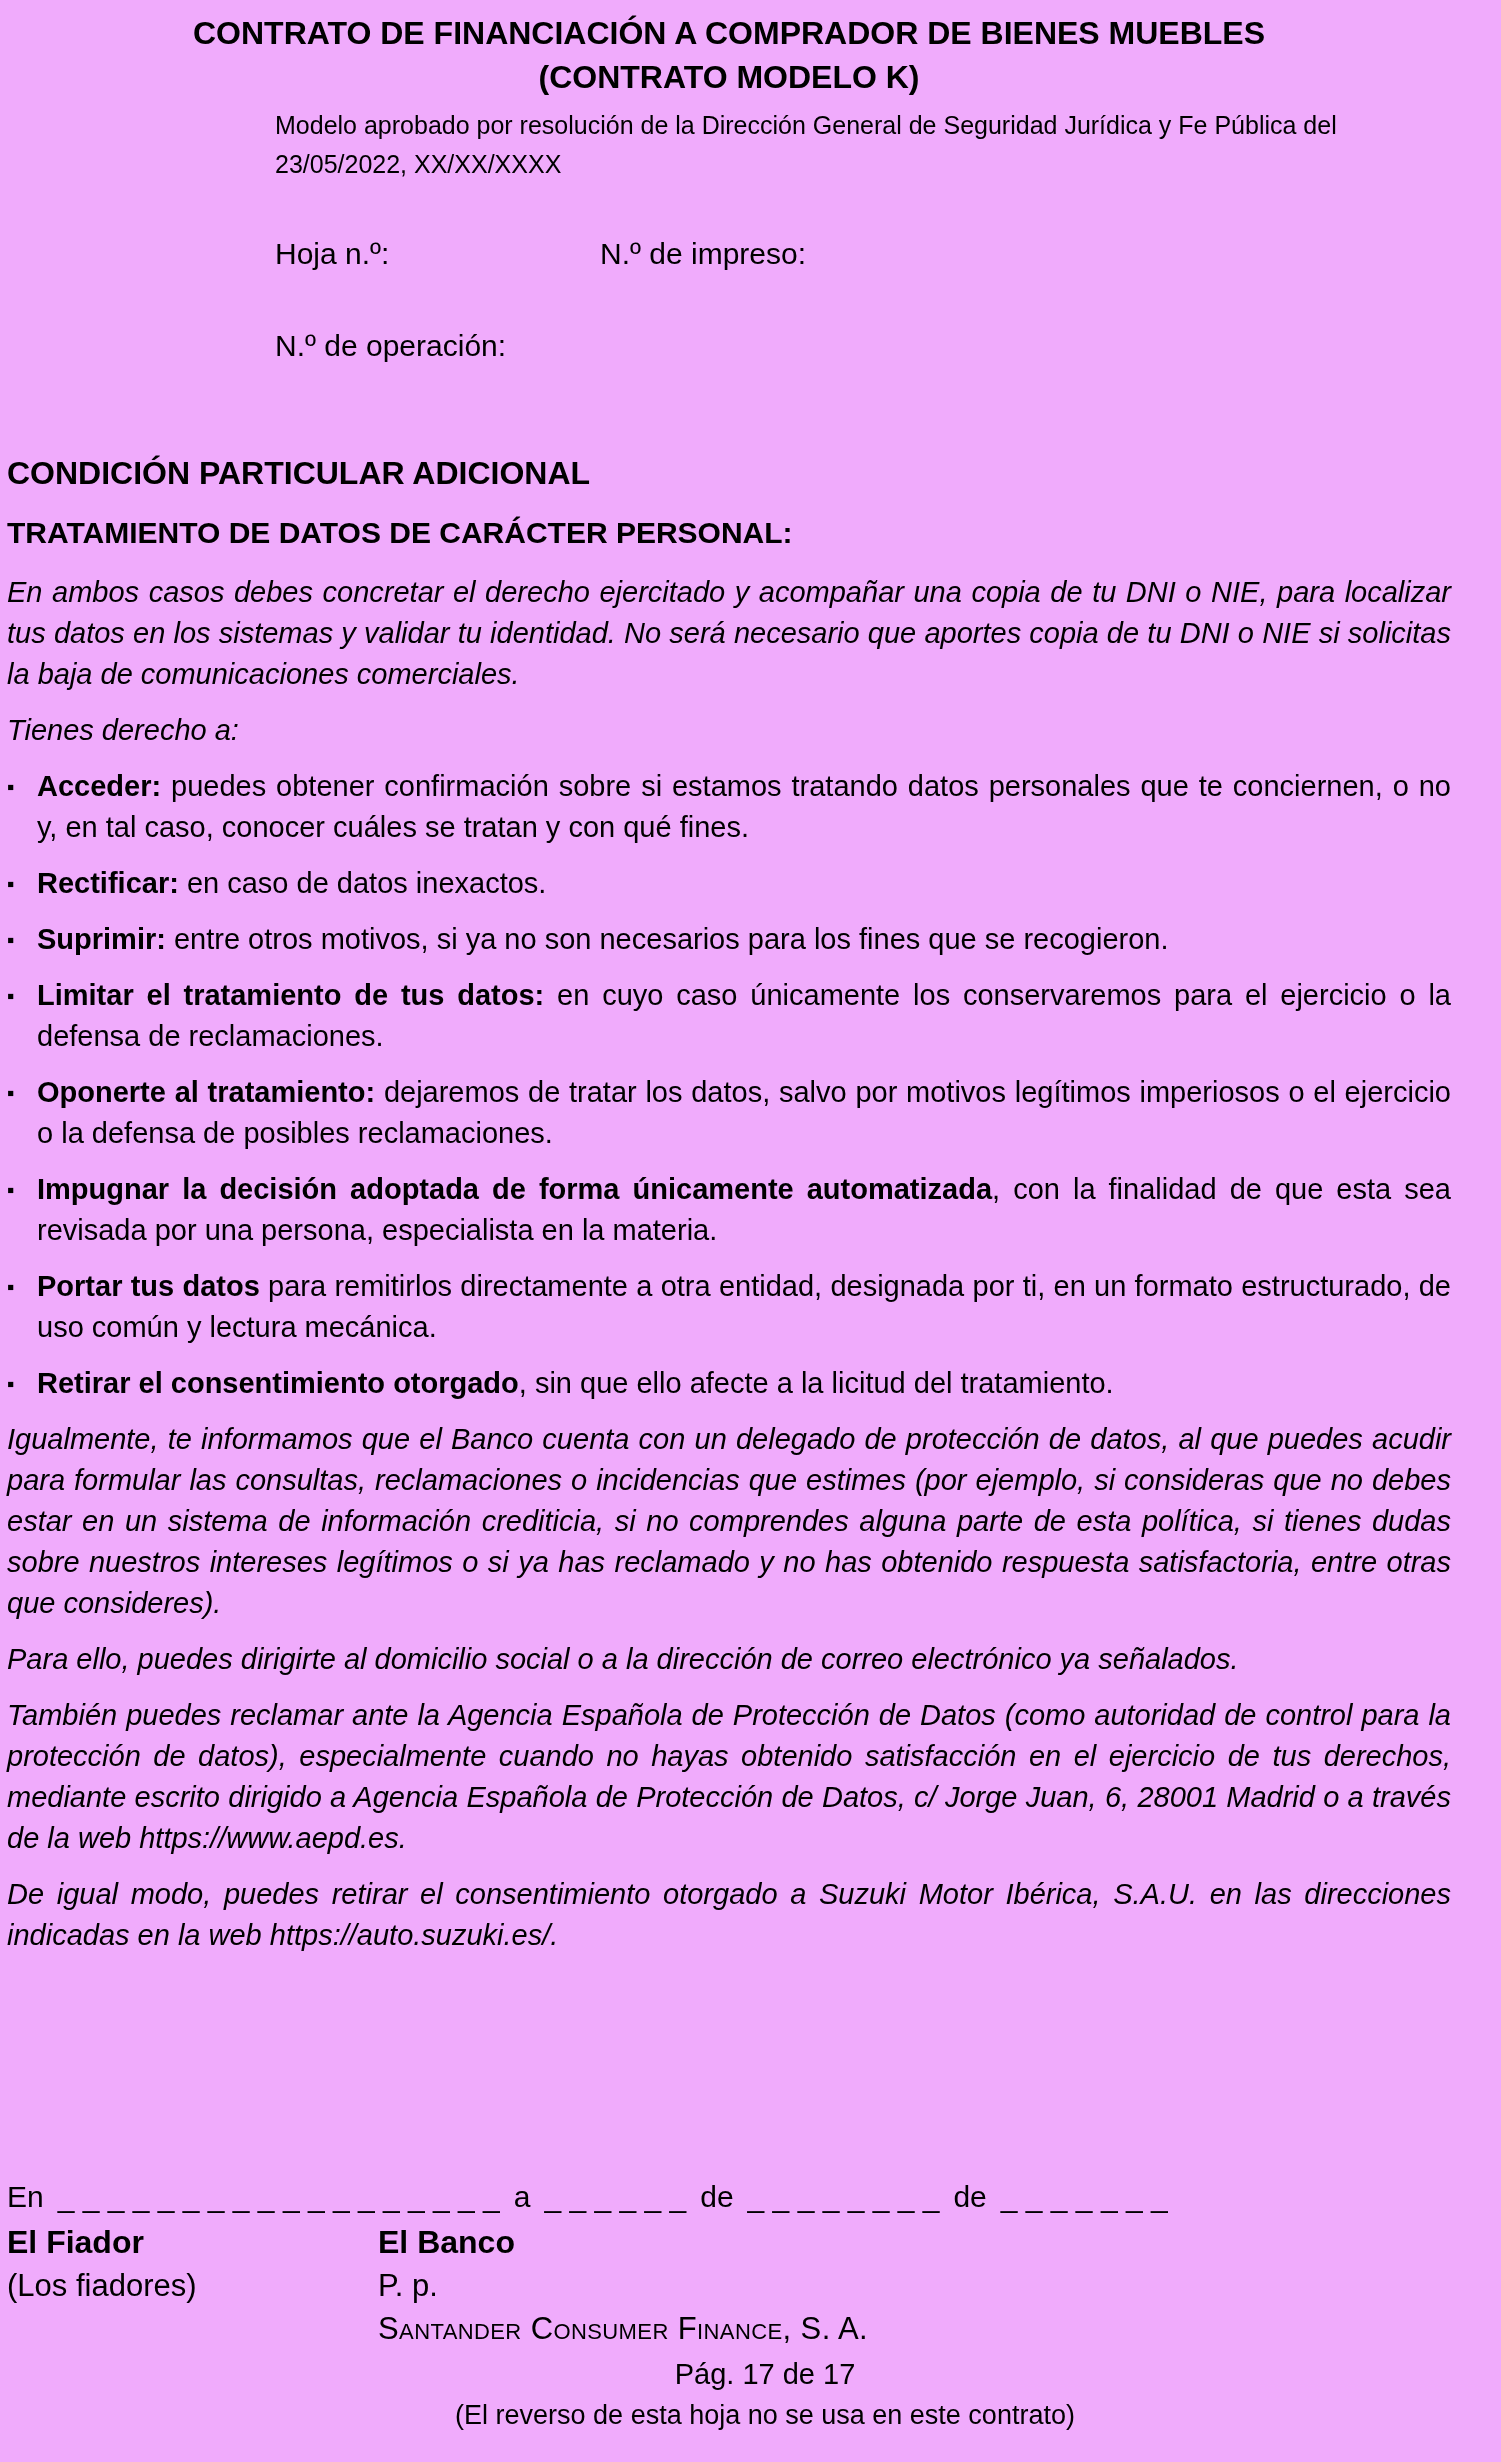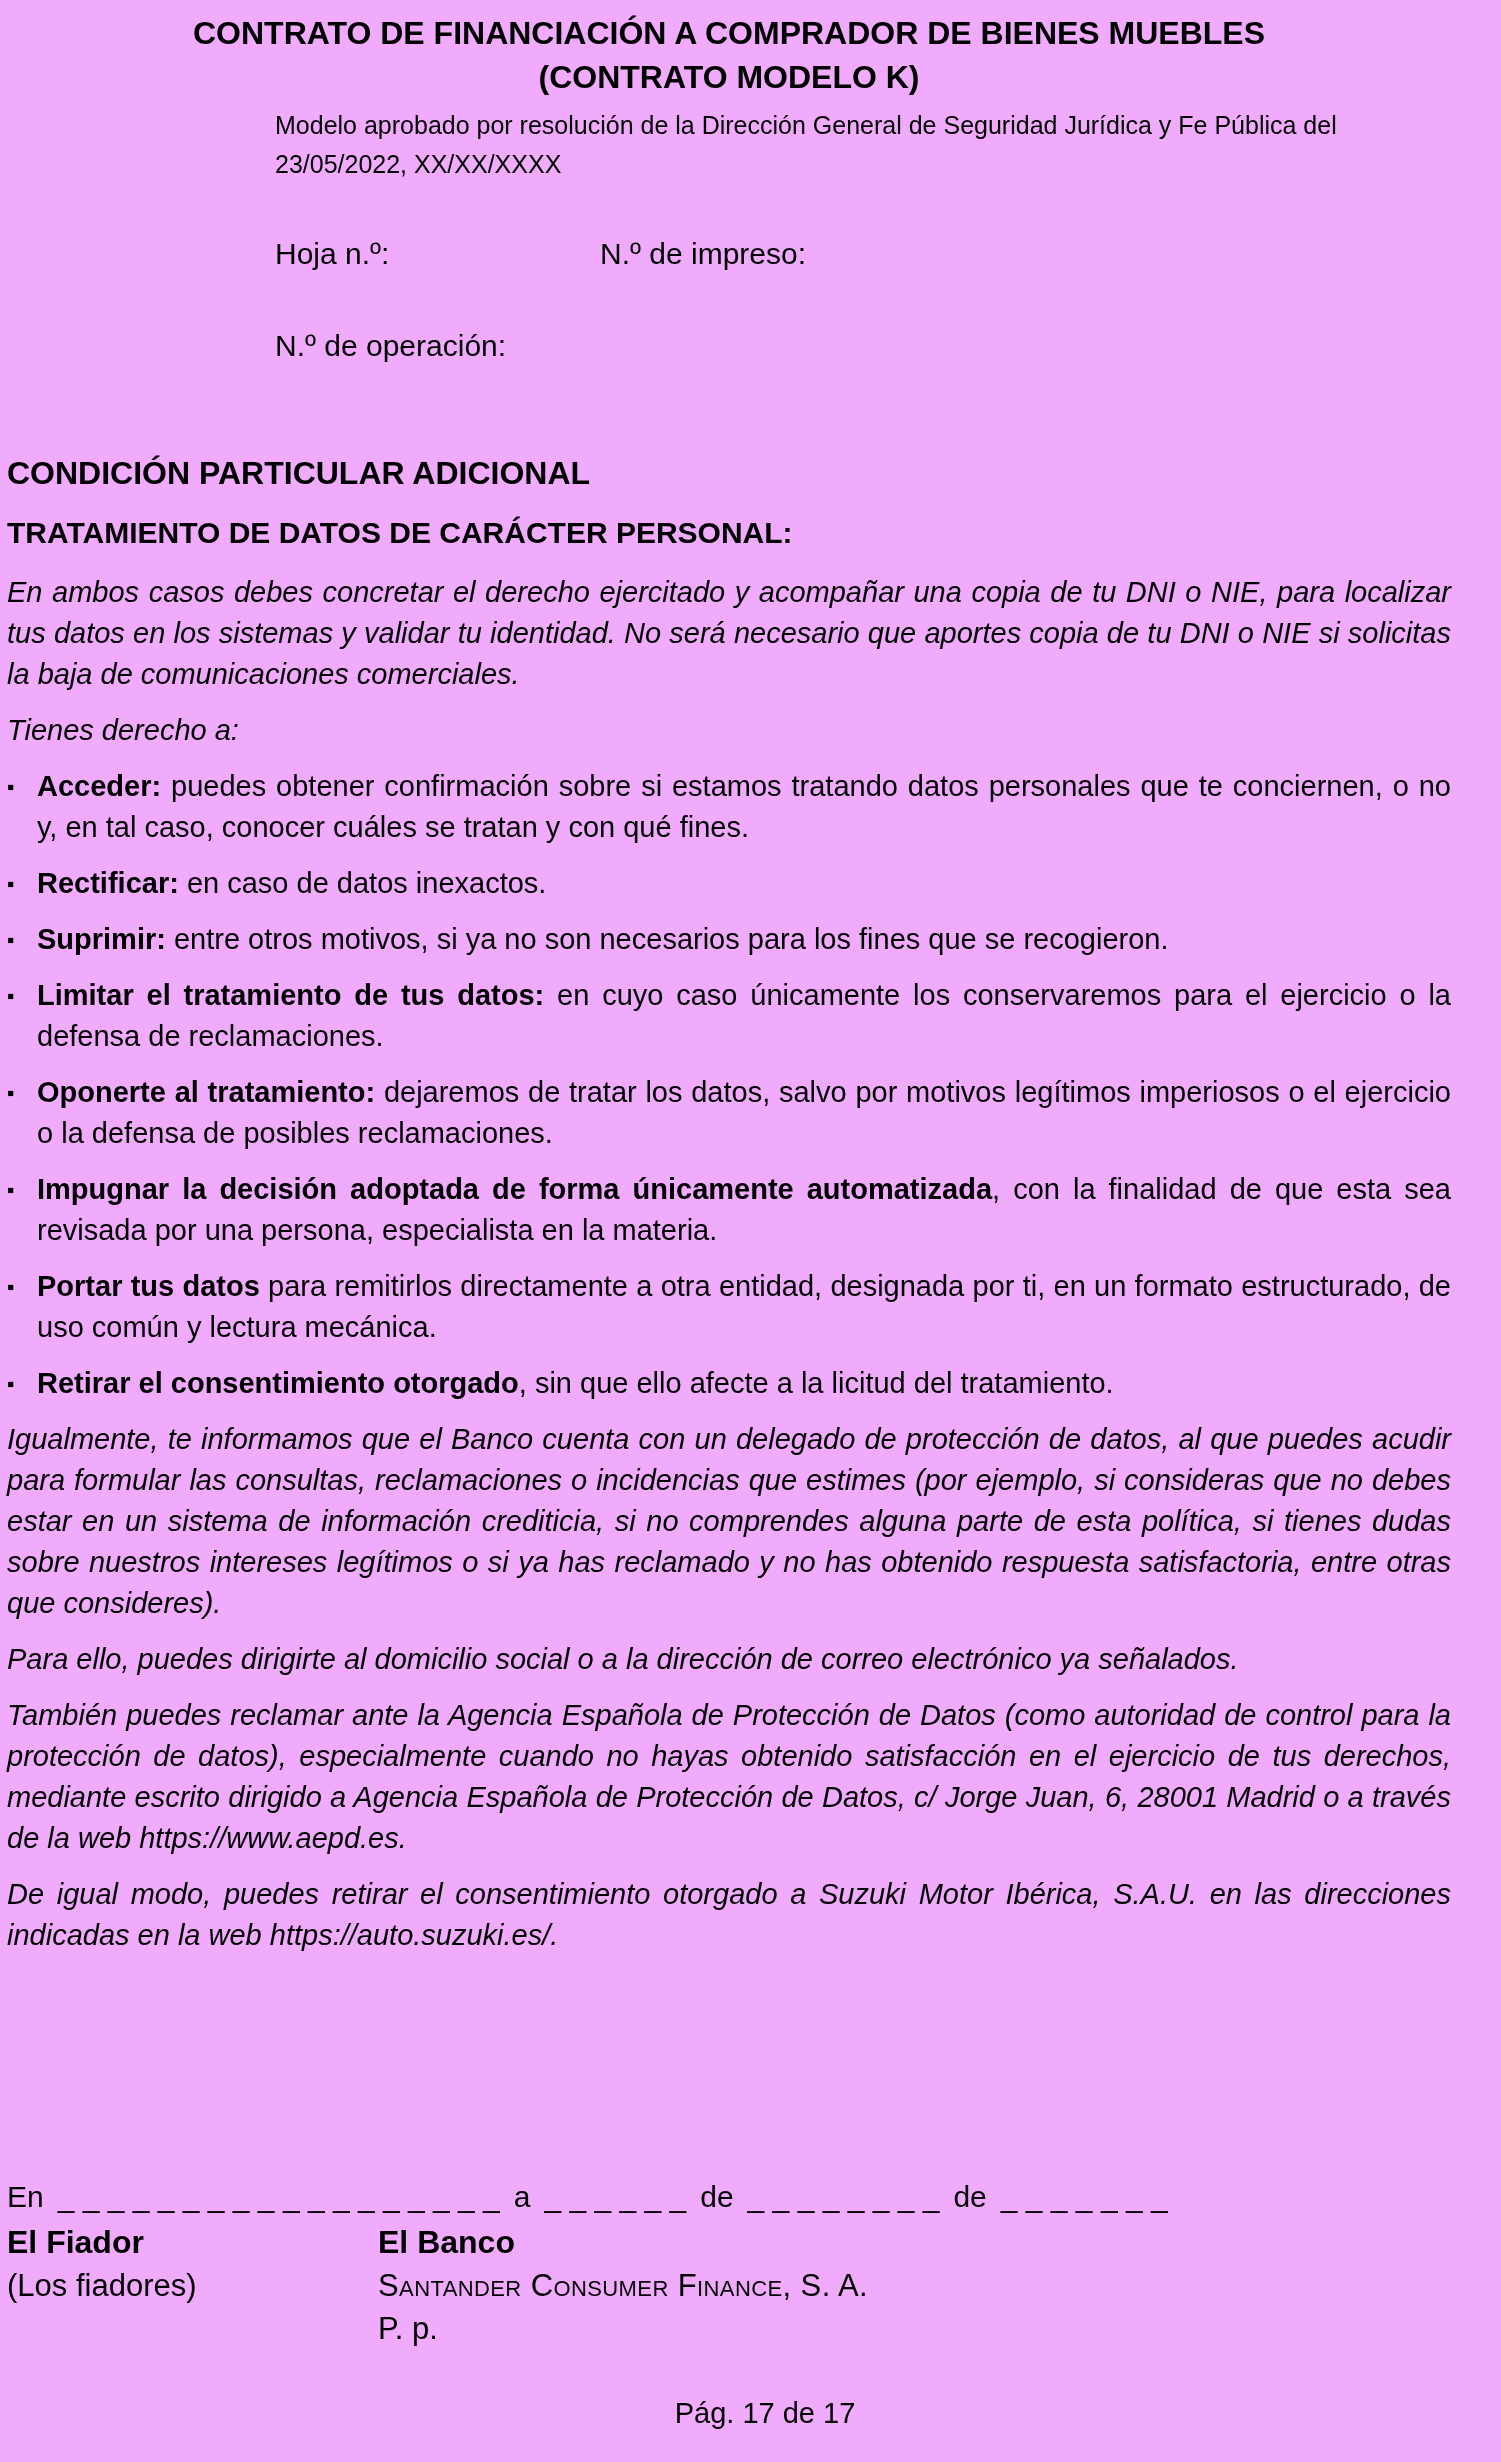--- a/index.html
+++ b/index.html
@@ -152,24 +152,25 @@
       <span class="date-part">En</span><span class="date-part">_ _ _ _ _ _ _ _ _ _ _ _ _ _ _ _ _ _</span><span class="date-part">a</span><span class="date-part">_ _ _ _ _ _</span><span class="date-part">de</span><span class="date-part">_ _ _ _ _ _ _ _</span><span class="date-part">de</span><span>_ _ _ _ _ _ _</span>
     </div>
 
     <div class="sig-cols">
       <div class="sig-col-2">
         <div class="sig-title">El Fiador</div>
         <div class="sig-sub">(Los fiadores)</div>
       </div>
       <div class="sig-col-3">
         <div class="sig-title">El Banco</div>
+        <div class="sig-sub">P. p.</div>
         <div class="sig-sub smallcaps">Santander Consumer Finance, S. A.</div>
-        <div class="sig-sub">P. p.</div>
       </div>
     </div>
   </section>
 
   <footer class="footer">
     <div class="footer-page">Pág. 17 de 17</div>
+    <div class="footer-note">(El reverso de esta hoja no se usa en este contrato)</div>
   </footer>
 
 </div>
 
 
 </body></html>

